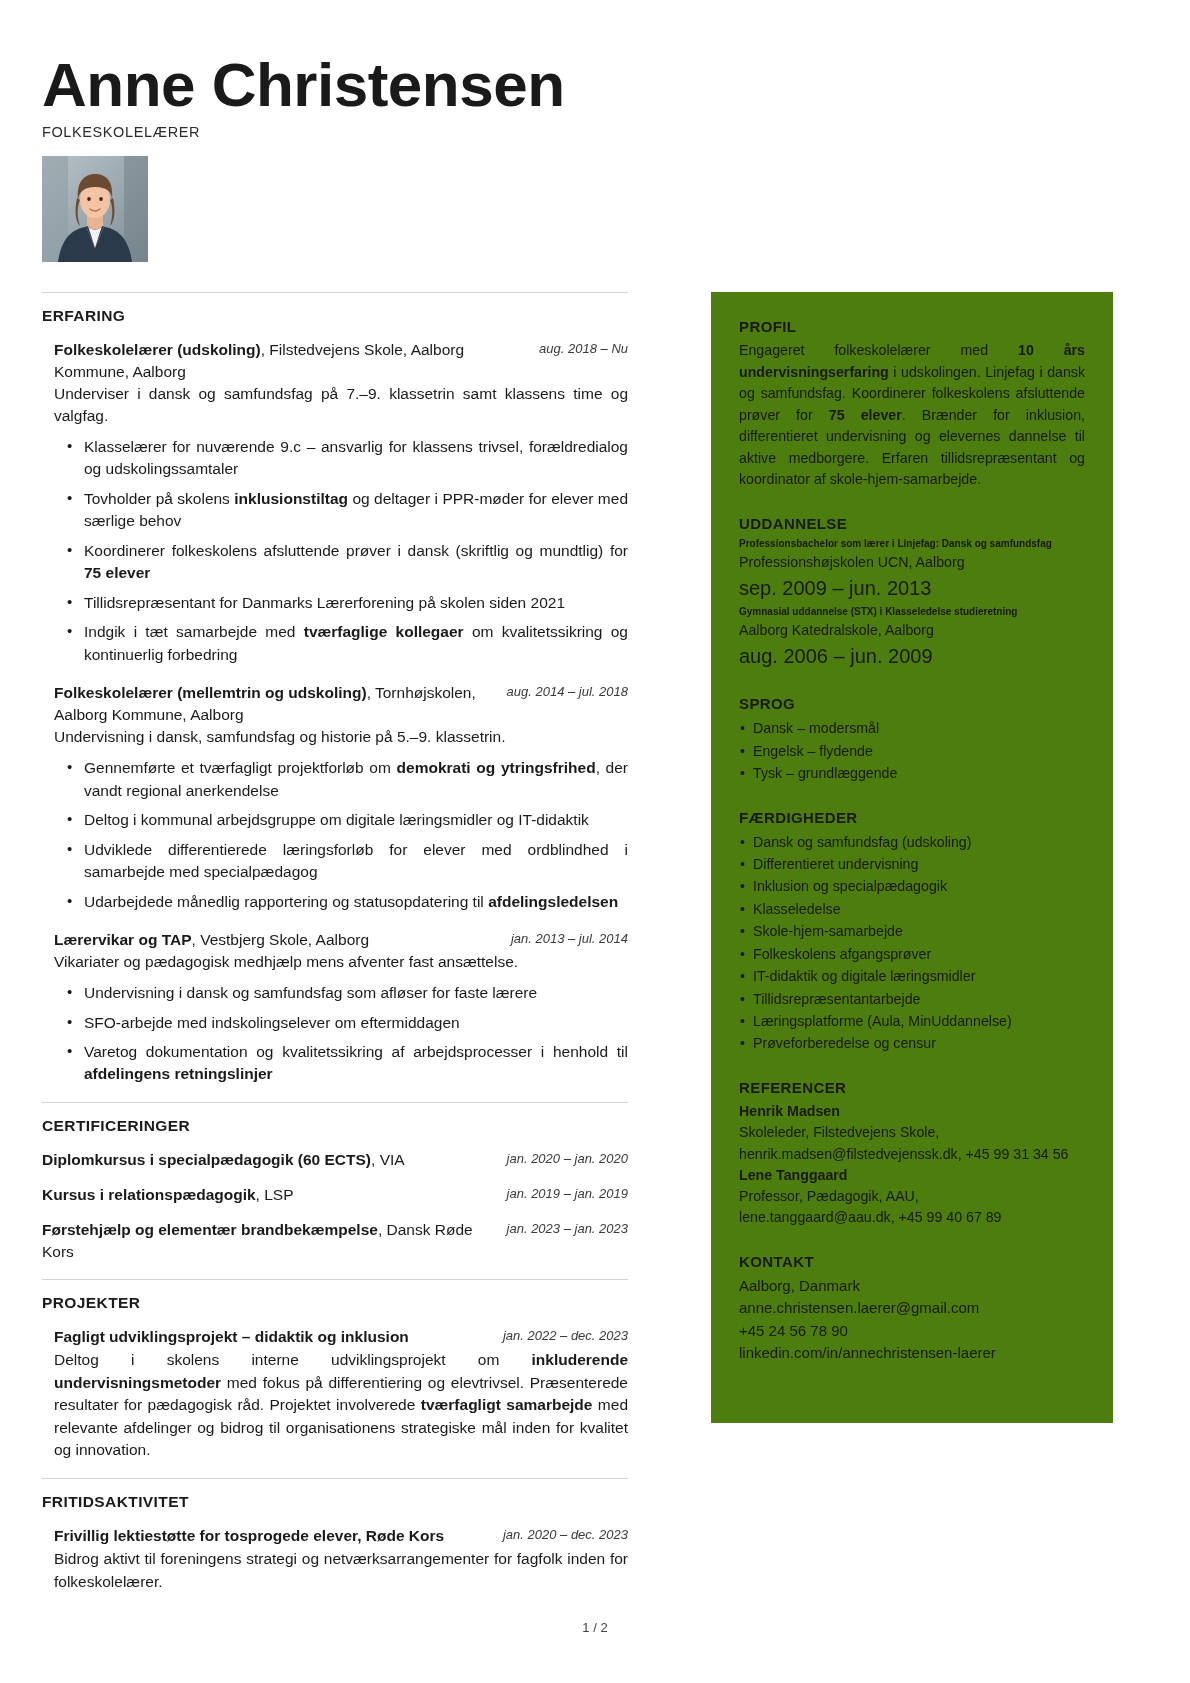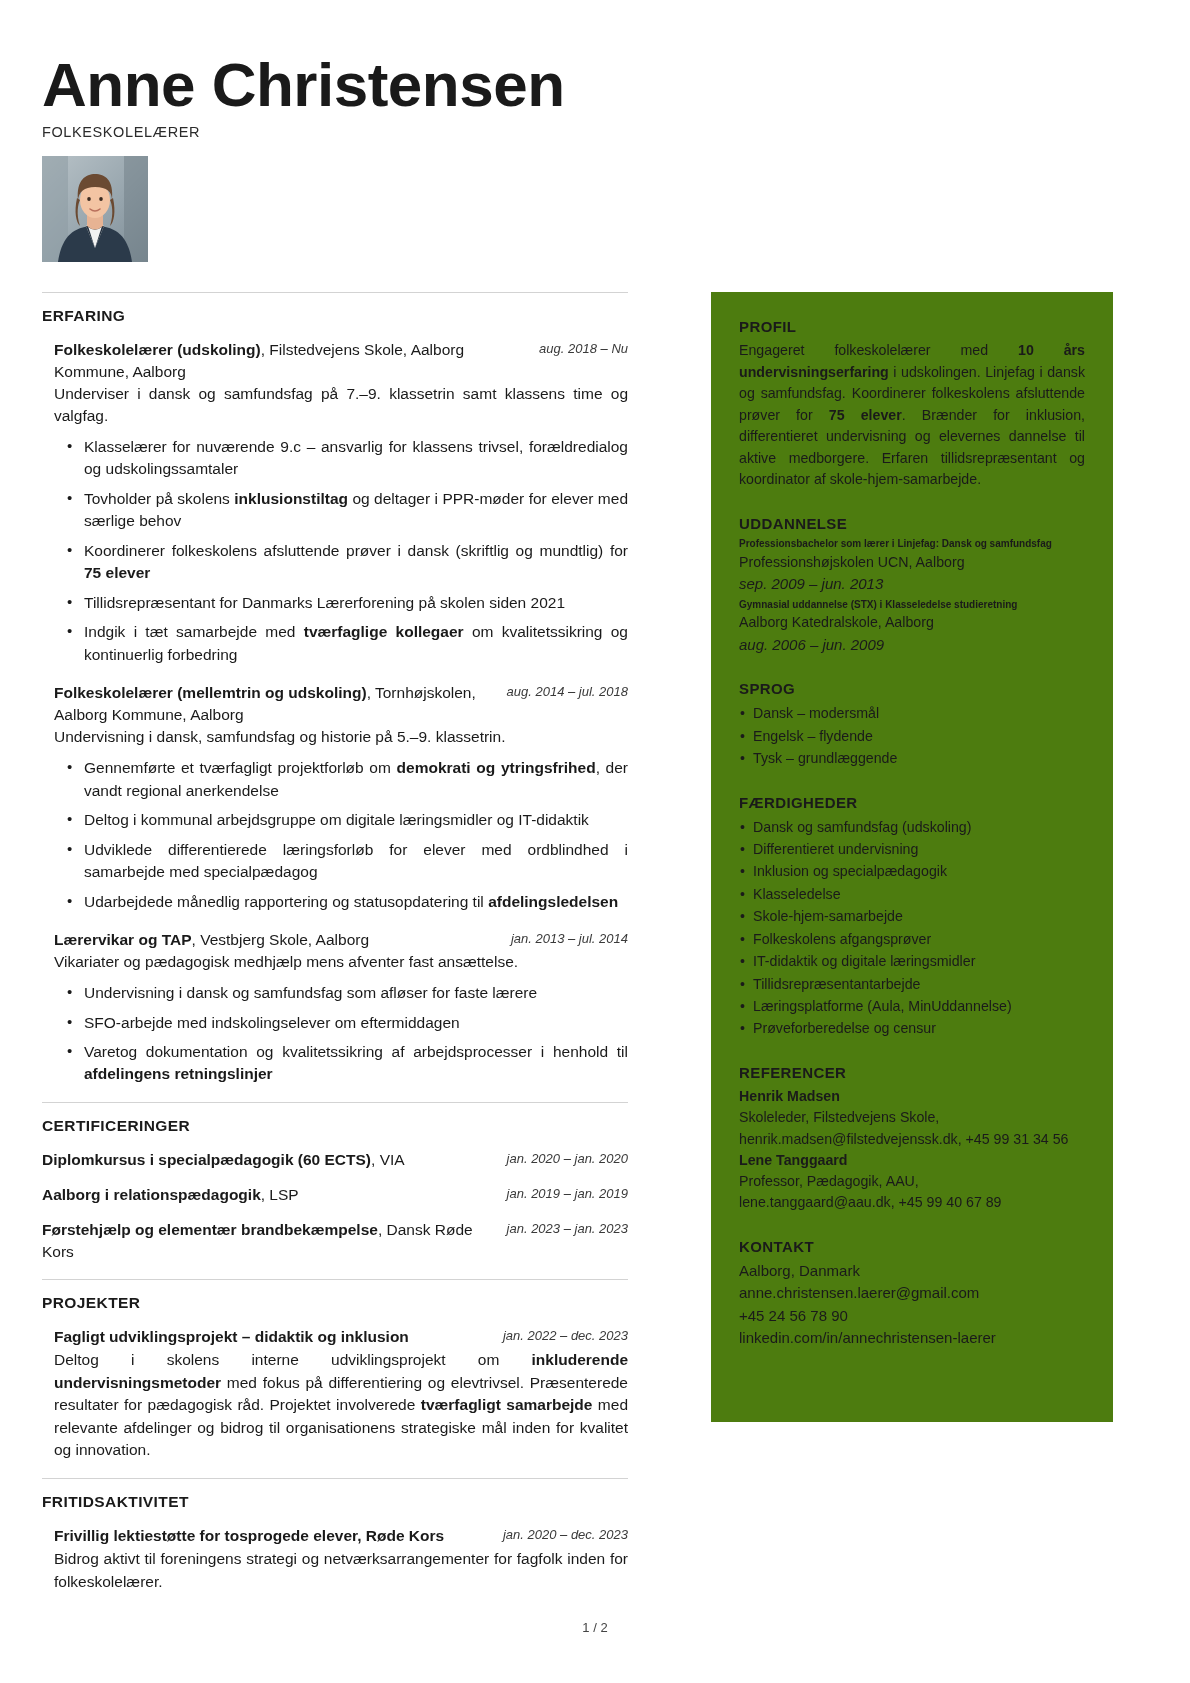--- a/index.html
+++ b/index.html
@@ -162,21 +162,21 @@
     text-align: justify;
     color: #1a1a1a;
   }
   .side-p b { font-weight: bold; }
   .edu-deg {
     font-size: 10px;
     font-weight: bold;
     line-height: 1.48;
   }
   .edu-school { font-size: 14.2px; line-height: 1.5; }
-  .edu-date { font-size: 15px; font-style: italic; line-height: 1.5; }
+  .edu-date { font-size: 20px; line-height: 1.5; }
   .edu-block { margin-bottom: 2px; }
   ul.side-list { list-style: none; padding-left: 14px; margin: 0; }
   ul.side-list li {
     position: relative;
     font-size: 14.2px;
     line-height: 1.58;
     color: #1a1a1a;
   }
   ul.side-list li:before {
     content: "•";
@@ -298,21 +298,21 @@
         <div class="sec-title">CERTIFICERINGER</div>
 
         <div class="cert-row">
           <div class="entry-head">
             <div class="entry-titleblock"><b>Diplomkursus i specialpædagogik (60 ECTS)</b><span>, VIA</span></div>
             <div class="entry-date">jan. 2020 – jan. 2020</div>
           </div>
         </div>
         <div class="cert-row">
           <div class="entry-head">
-            <div class="entry-titleblock"><b>Aalborg i relationspædagogik</b><span>, LSP</span></div>
+            <div class="entry-titleblock"><b>Kursus i relationspædagogik</b><span>, LSP</span></div>
             <div class="entry-date">jan. 2019 – jan. 2019</div>
           </div>
         </div>
         <div class="cert-row">
           <div class="entry-head">
             <div class="entry-titleblock" style="max-width:440px;"><b>Førstehjælp og elementær brandbekæmpelse</b><span>, Dansk Røde Kors</span></div>
             <div class="entry-date">jan. 2023 – jan. 2023</div>
           </div>
         </div>
       </div>

